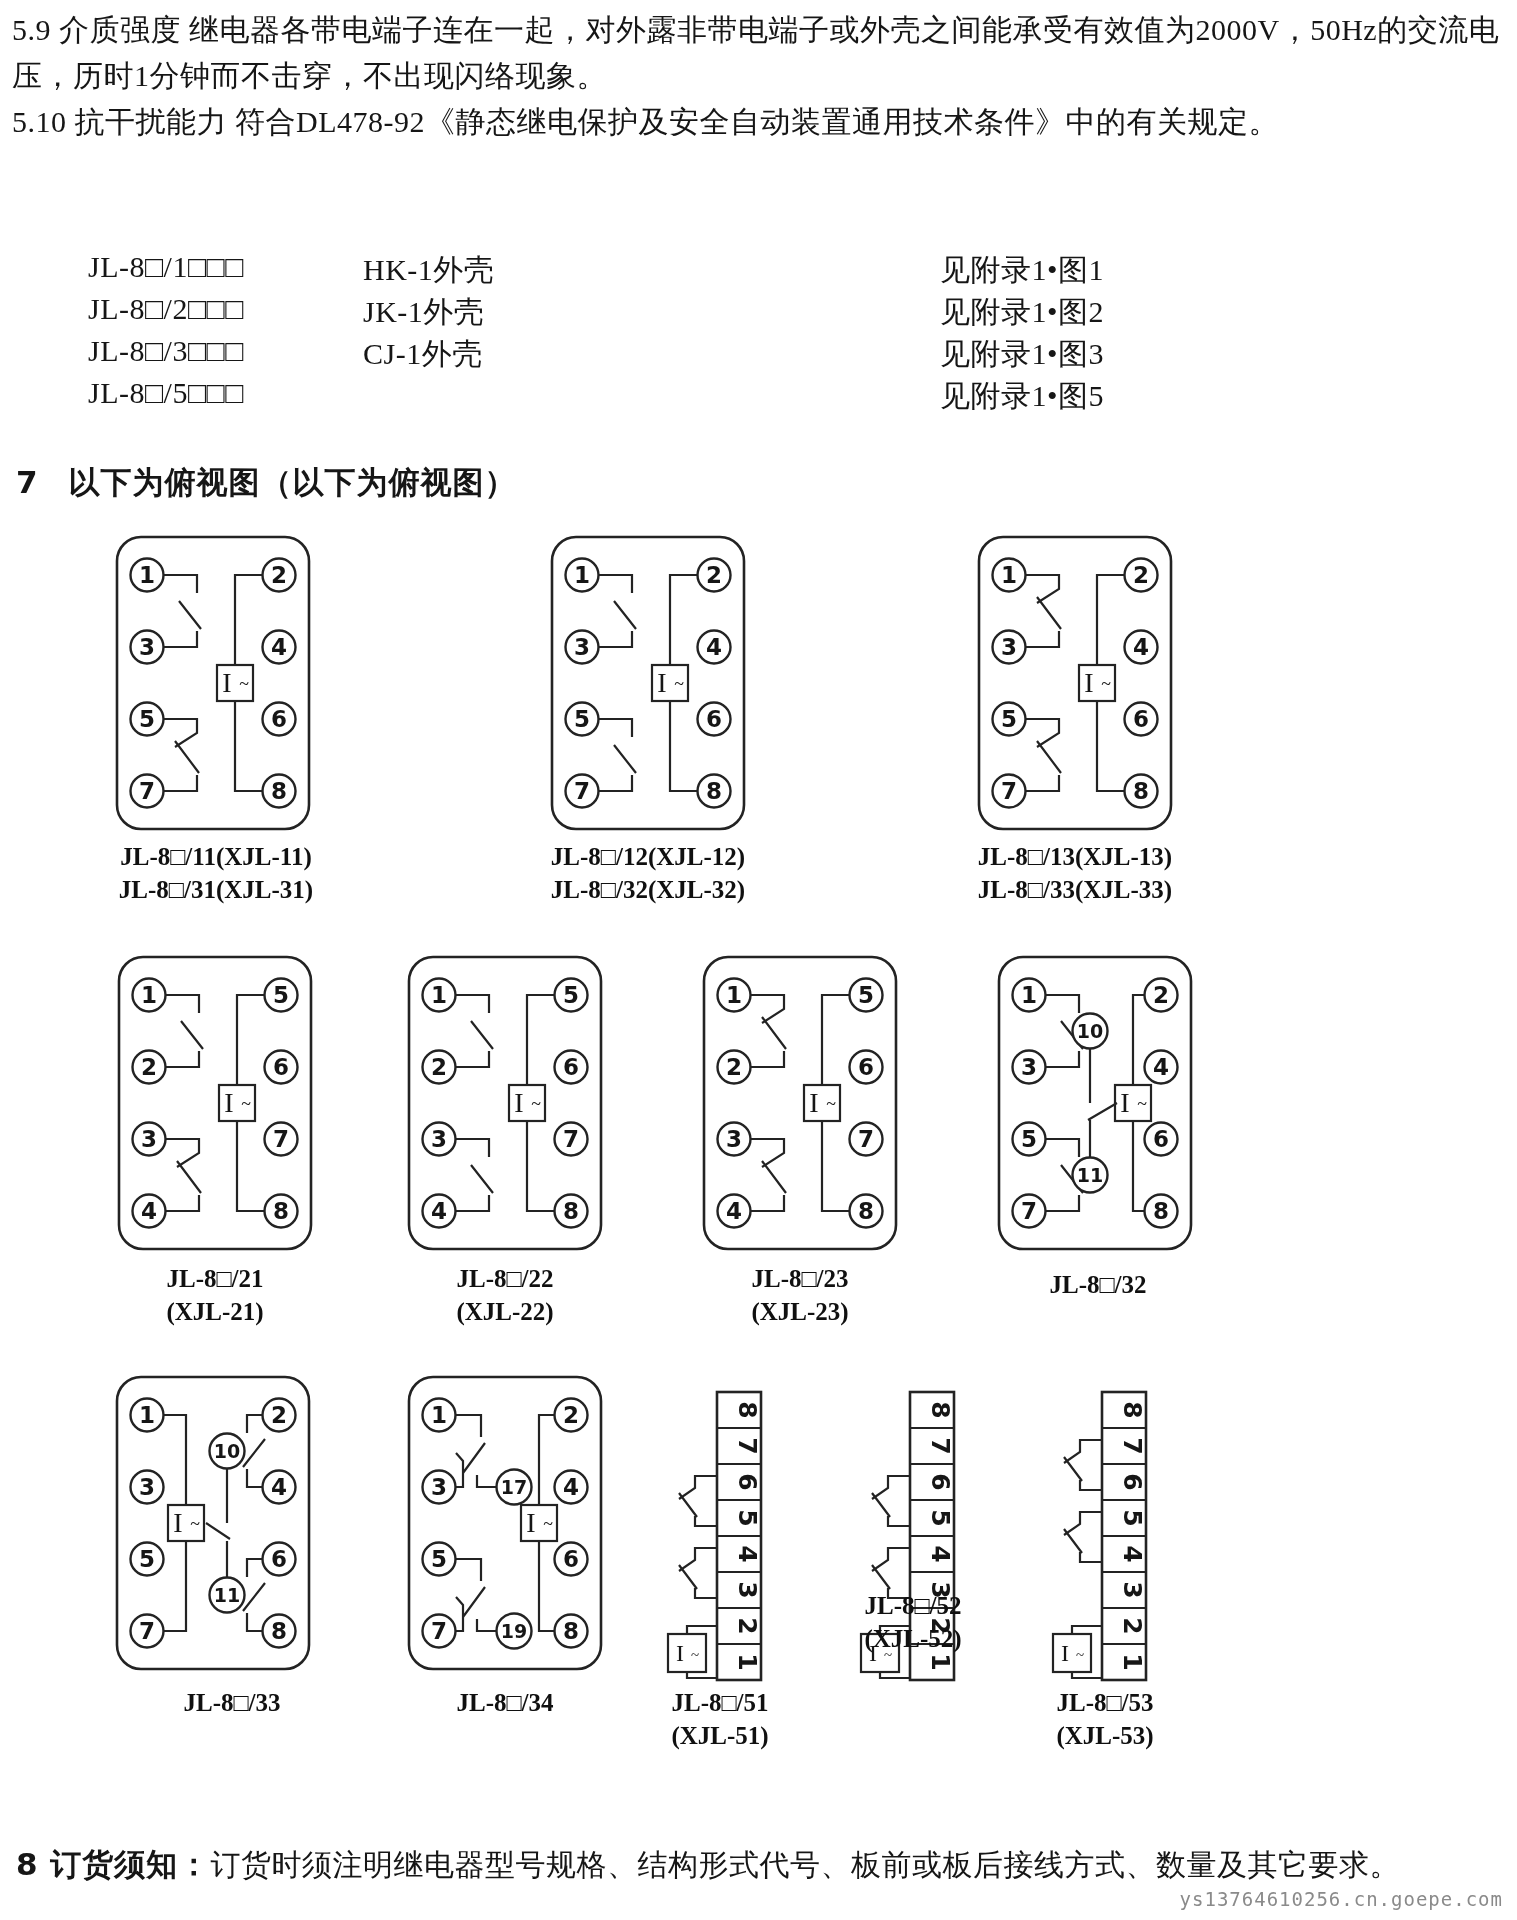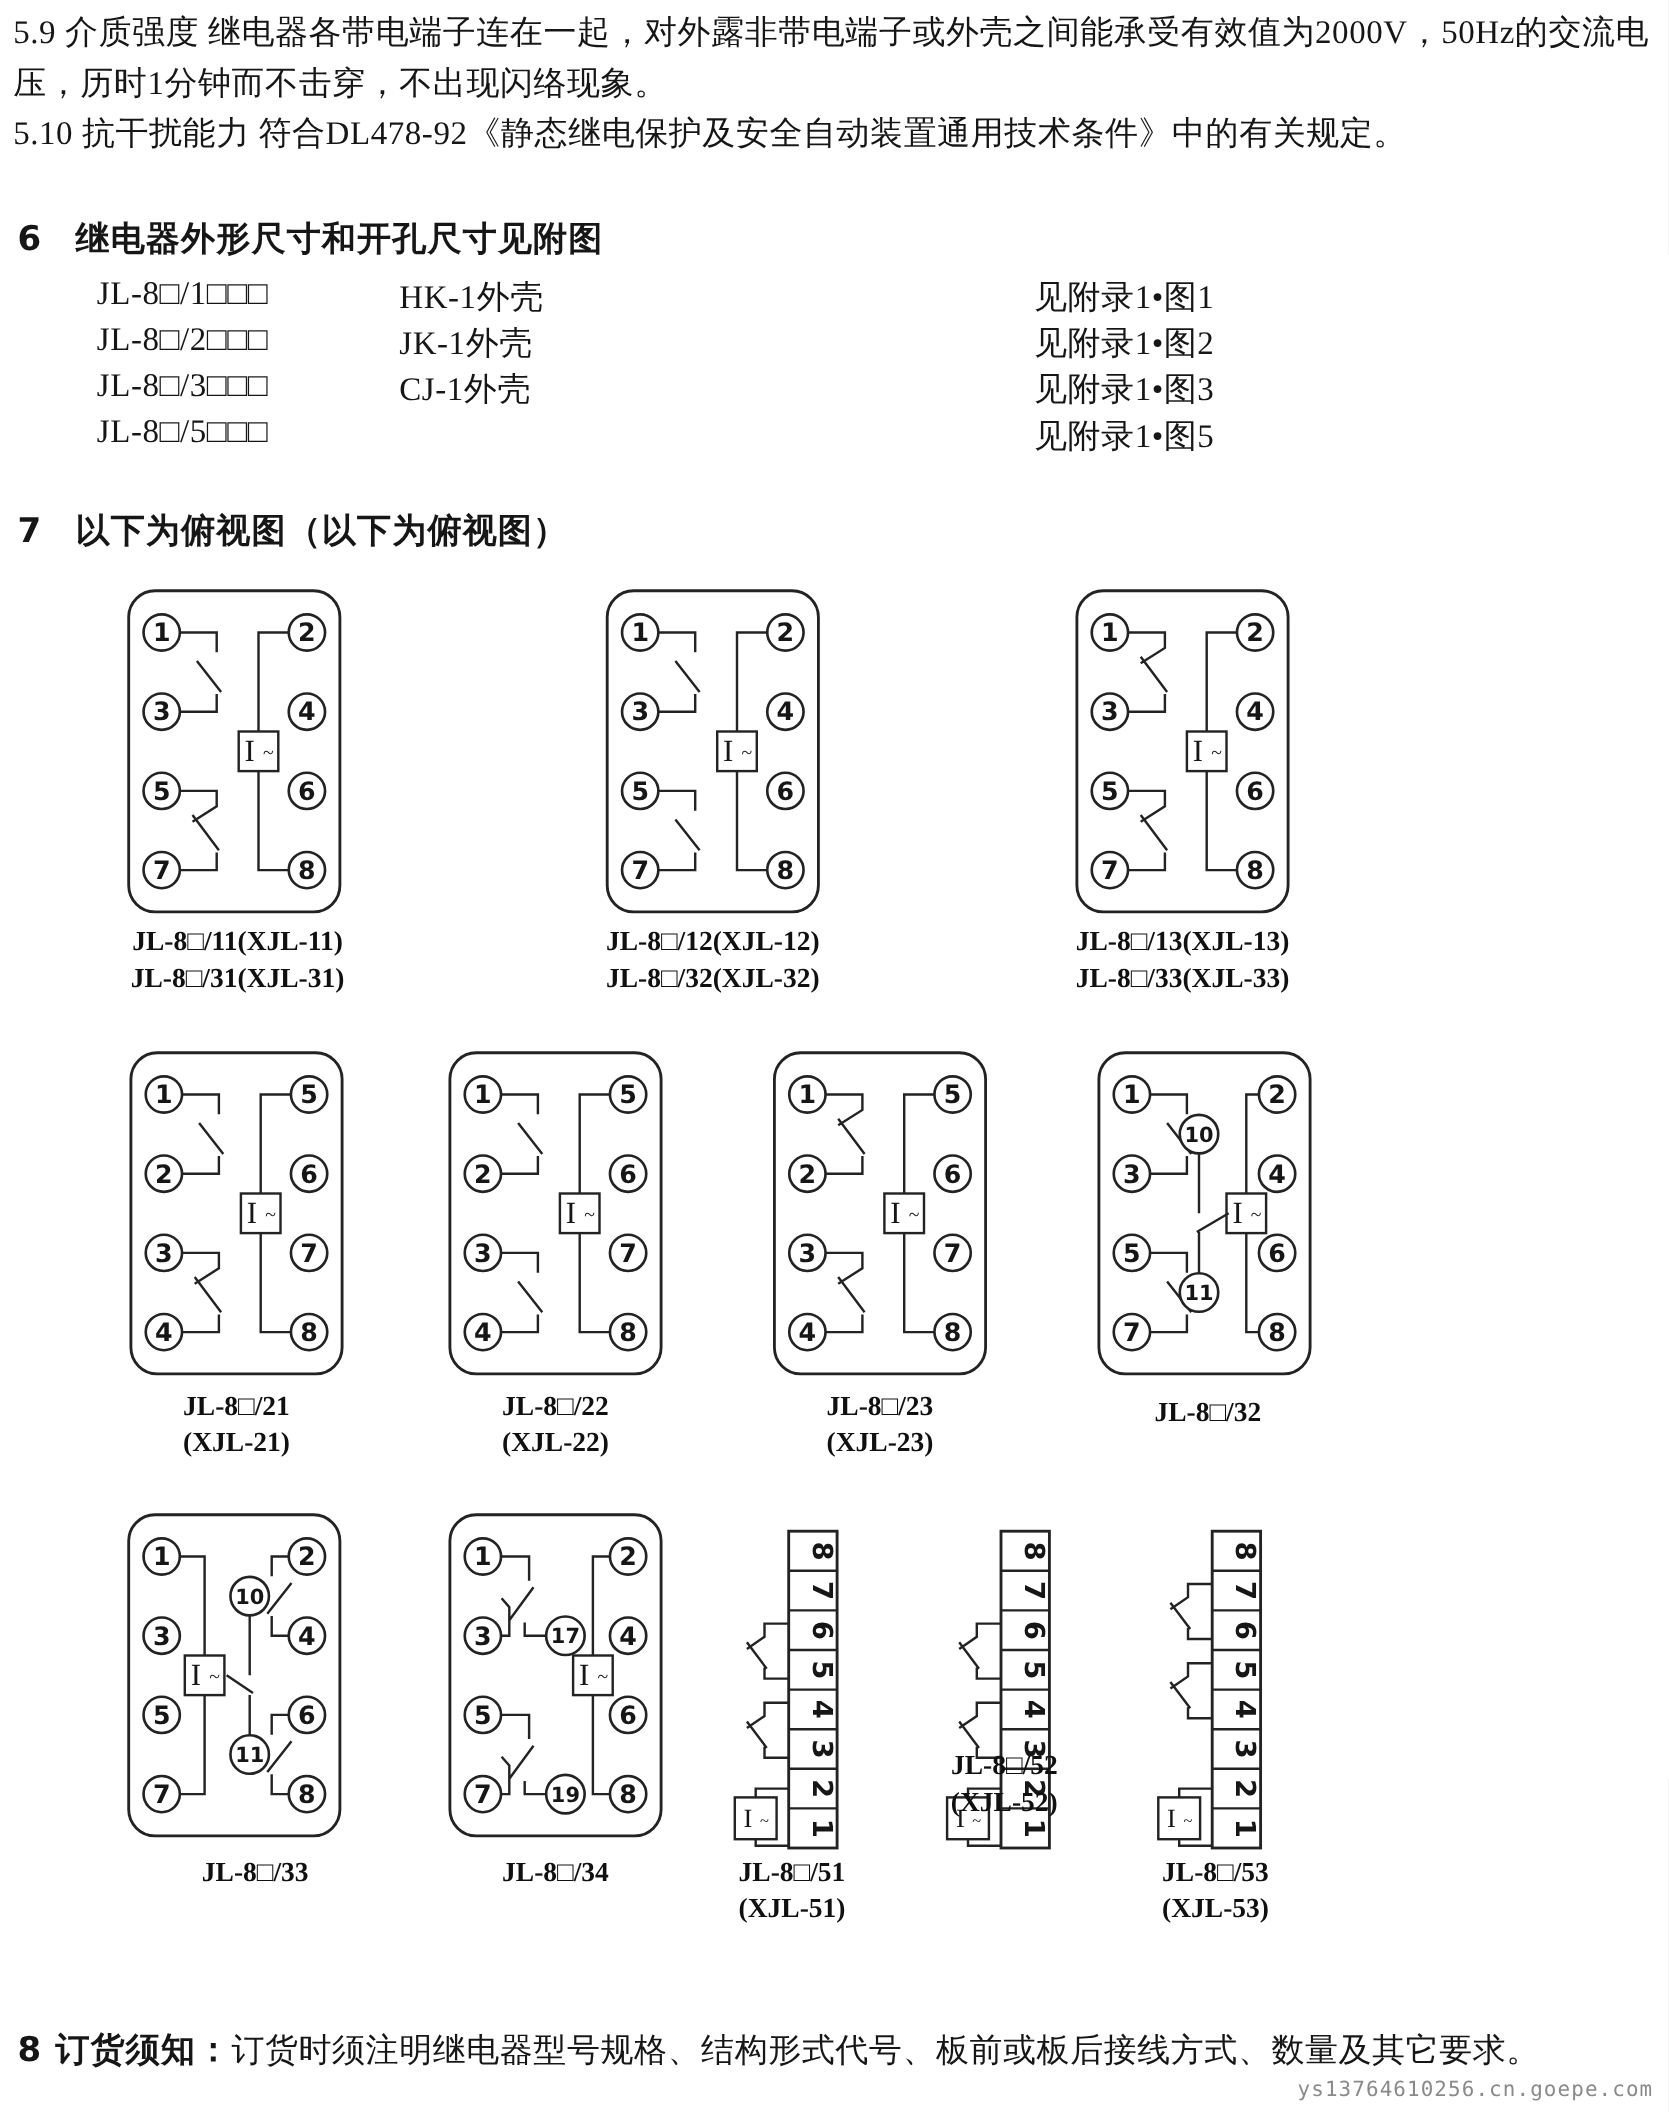--- a/index.html
+++ b/index.html
@@ -38,23 +38,20 @@
 </style>
 </head>
 <body>
 
 <div class="page">
 
   <div class="tline" style="left:12px;top:10px">5.9  介质强度    继电器各带电端子连在一起，对外露非带电端子或外壳之间能承受有效值为2000V，50Hz的交流电</div>
   <div class="tline" style="left:12px;top:56px">压，历时1分钟而不击穿，不出现闪络现象。</div>
   <div class="tline" style="left:12px;top:102px">5.10  抗干扰能力    符合DL478-92《静态继电保护及安全自动装置通用技术条件》中的有关规定。</div>
 
-  <div class="hding" style="left:16px;top:196px">
-    <span class="secnum">6</span><span>继电器外形尺寸和开孔尺寸见附图</span>
-  </div>
   <div class="trow" style="top:250px">
     <span class="c1">JL-8□/1□□□</span>
     <span class="c2">HK-1外壳</span>
     <span class="c3">见附录1•图1</span>
   </div>
   <div class="trow" style="top:292px">
     <span class="c1">JL-8□/2□□□</span>
     <span class="c2">JK-1外壳</span>
     <span class="c3">见附录1•图2</span>
   </div>

